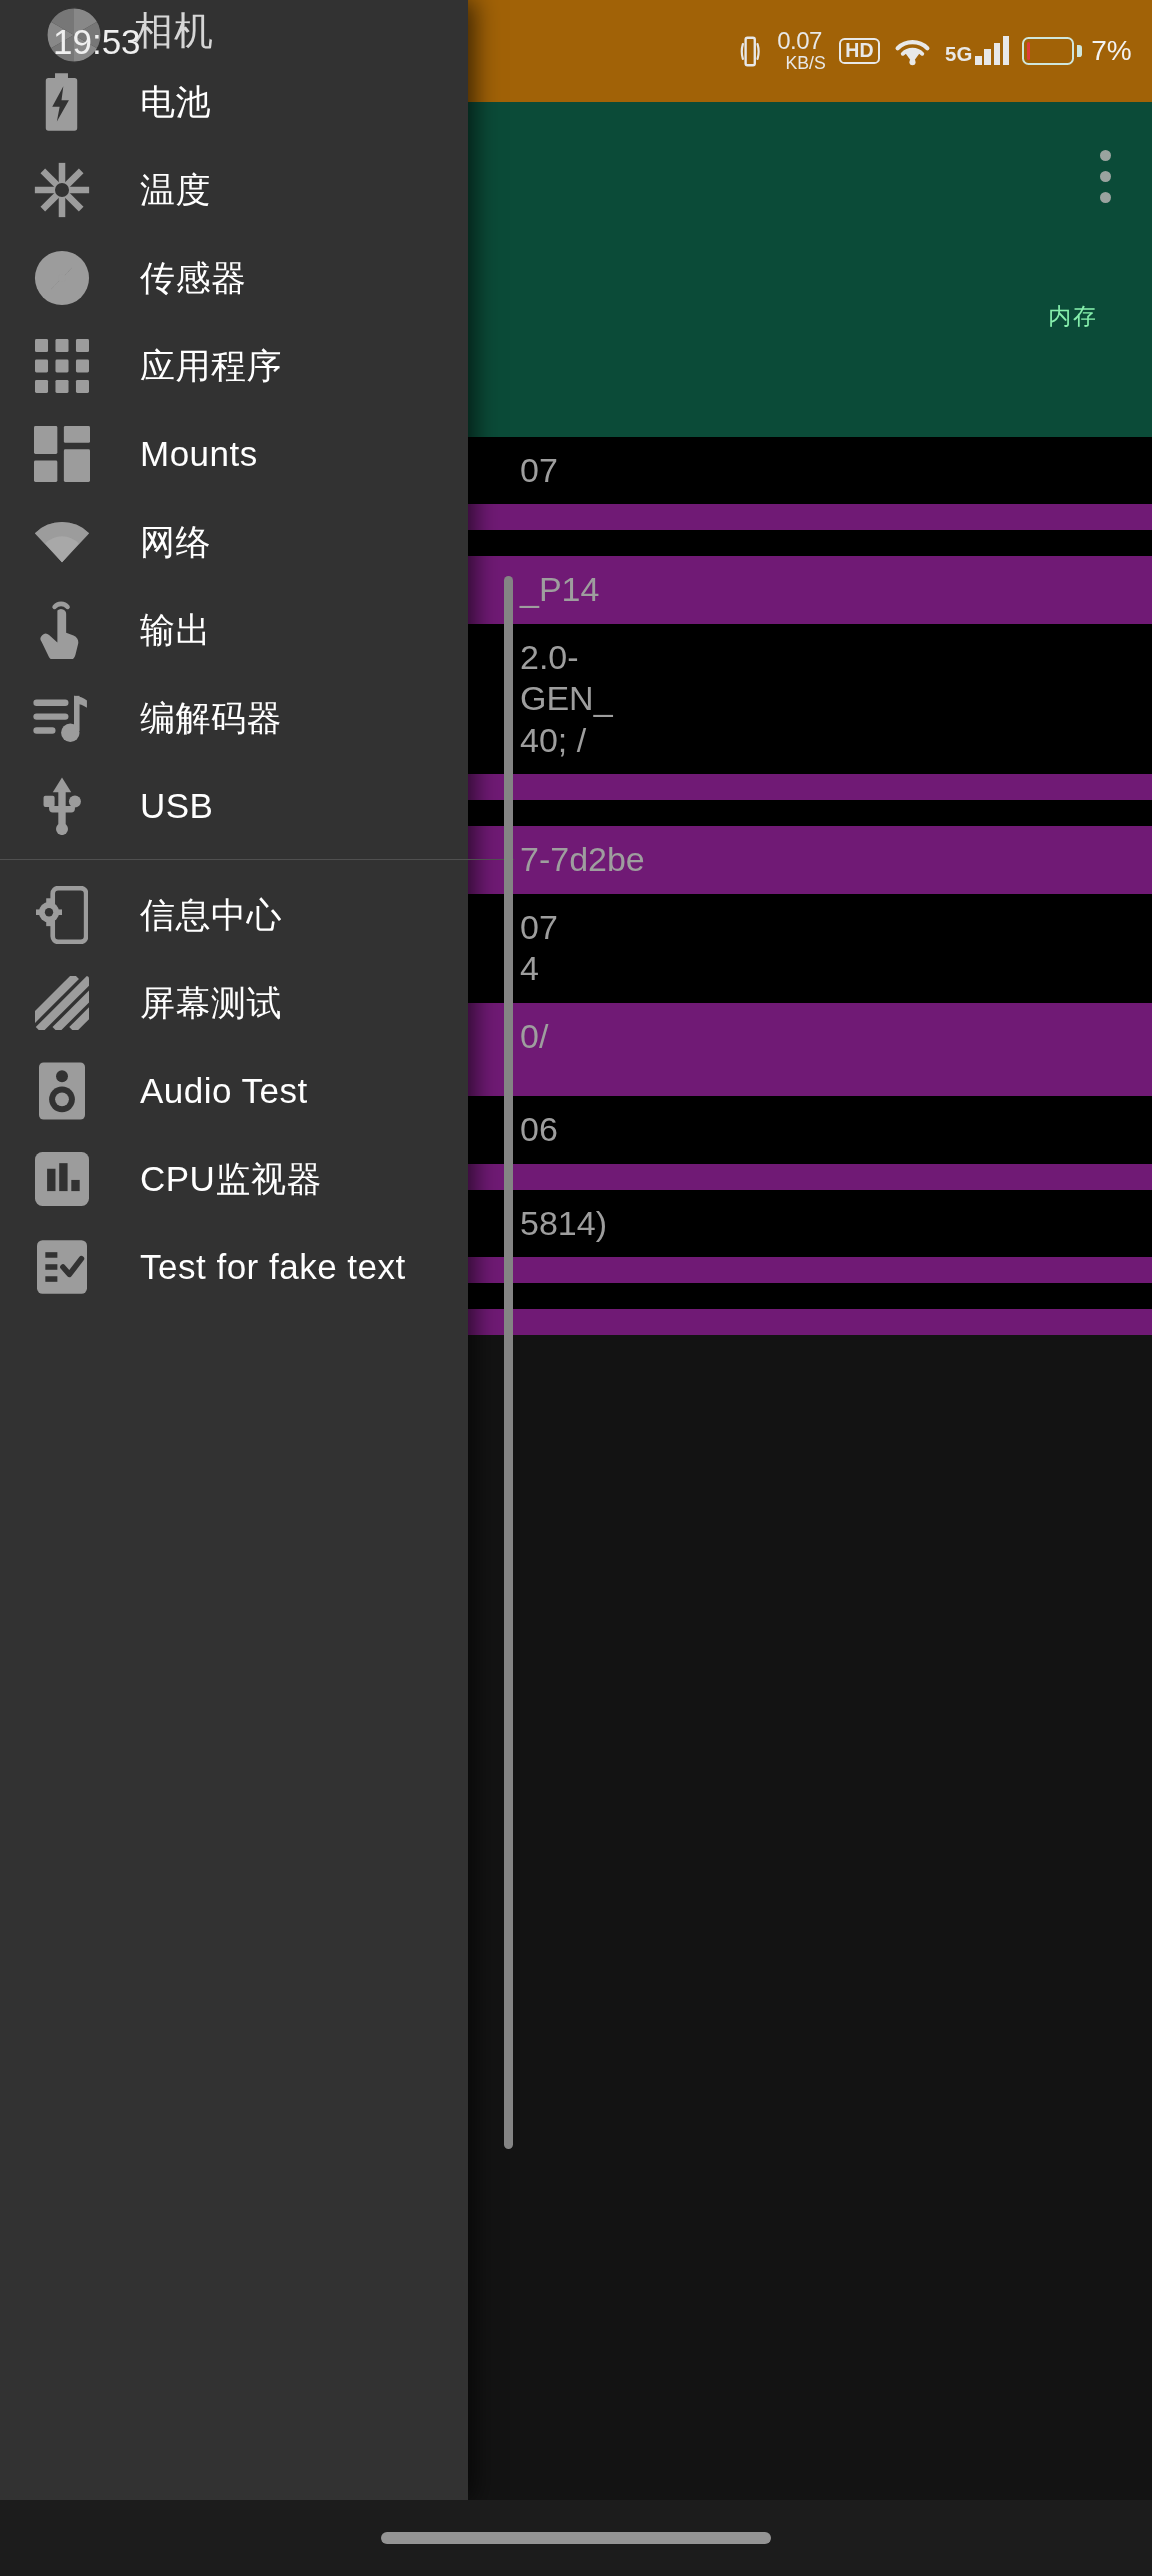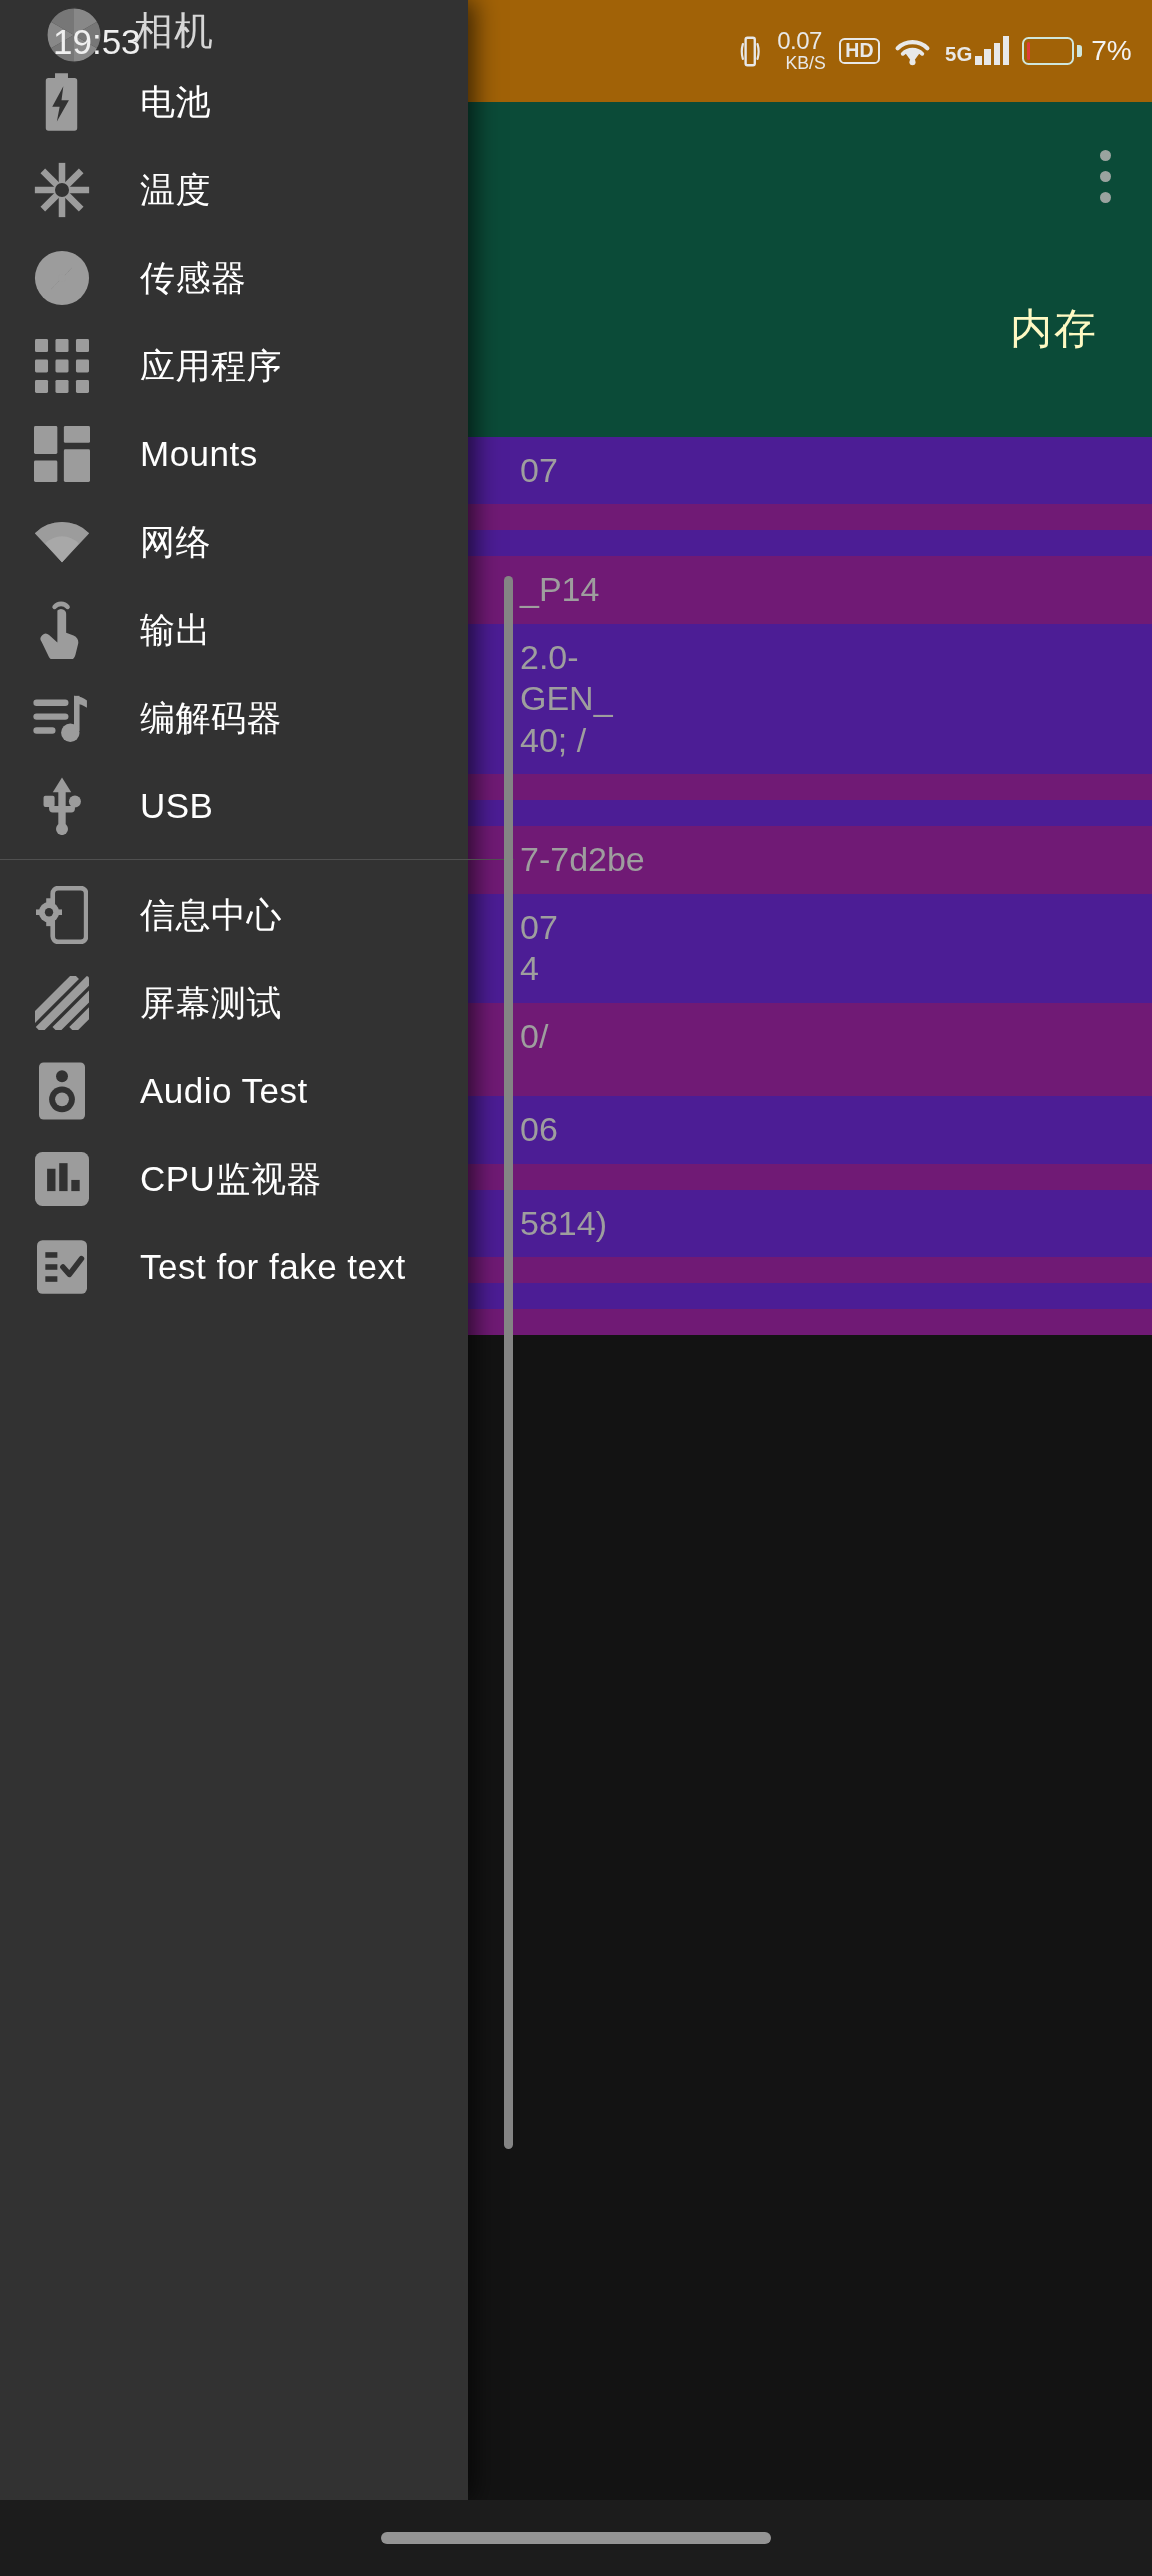--- a/index.html
+++ b/index.html
@@ -51,32 +51,32 @@
     position:absolute; left:0; top:102px; width:1152px; height:335px;
     background:#0b4b38;
   }
   #bg-overflow {
     position:absolute; right:41px; top:48px;
     display:flex; flex-direction:column; gap:10.2px;
   }
   #bg-overflow i { width:11px; height:11px; border-radius:50%; background:#9aa39f; display:block; }
   #bg-tab {
     position:absolute; right:54px; top:199px;
-    font-size:42px; color:#fef9c3; letter-spacing:1.9px;
+    font-size:23px; color:#86efac; letter-spacing:1.9px;
   }
 
   #bg-list { position:absolute; left:0; top:437px; width:1152px; bottom:76px; }
   .bg-row {
     position:relative; width:1152px;
     color:#9e9e9e; font-size:34px; line-height:1.22;
     padding:13px 65px 13px 520px;
     display:flex; align-items:center;
   }
   .bg-row.alt { background:#701a75; }
-  .bg-row.dark { background:#4c1d95; }
+  .bg-row.dark { background:#000000; }
   .bg-row span { display:block; white-space:pre-line; }
 
   
   #drawer {
     position:absolute; left:0; top:0; width:468px; height:2500px;
     background:#323232;
     box-shadow:5.6px 0 24px rgba(0,0,0,0.65);
     z-index:10;
   }
   #drawer-header {

